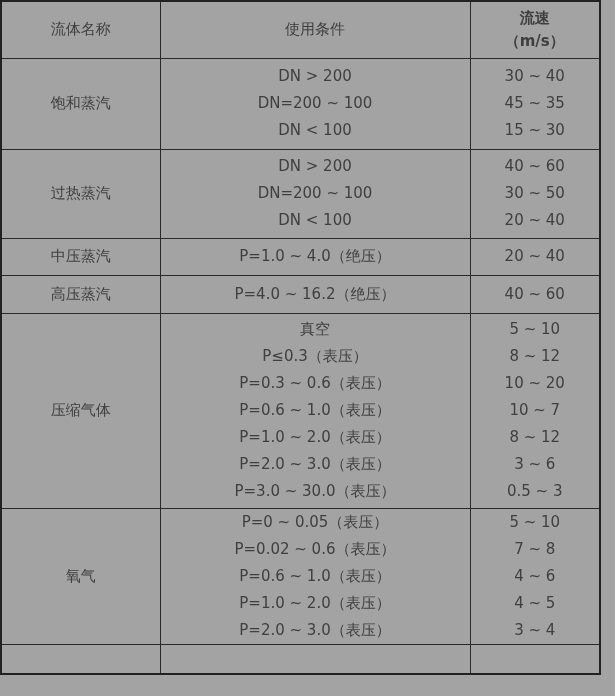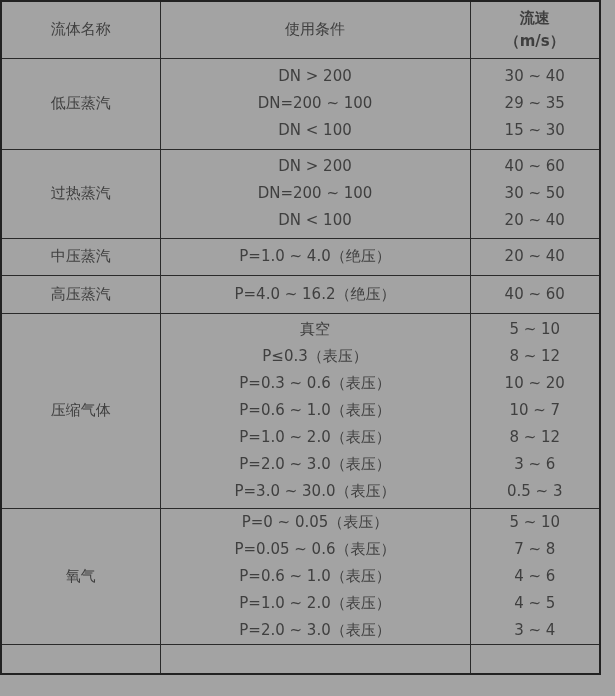--- a/index.html
+++ b/index.html
@@ -66,29 +66,29 @@
         <th>流体名称</th>
         <th>使用条件</th>
         <th>
           <div class="hline">流速</div>
           <div class="hline">（m/s）</div>
         </th>
       </tr>
     </thead>
     <tbody>
         <tr class="r0">
-          <td class="fluid-name">低压蒸汽</td>
+          <td class="fluid-name">饱和蒸汽</td>
           <td class="conditions">
             <div class="line">DN &gt; 200</div>
             <div class="line">DN=200 ~ 100</div>
             <div class="line">DN &lt; 100</div>
           </td>
           <td class="speeds">
             <div class="line">30 ~ 40</div>
-            <div class="line">29 ~ 35</div>
+            <div class="line">45 ~ 35</div>
             <div class="line">15 ~ 30</div>
           </td>
         </tr>
         <tr class="r1">
           <td class="fluid-name">过热蒸汽</td>
           <td class="conditions">
             <div class="line">DN &gt; 200</div>
             <div class="line">DN=200 ~ 100</div>
             <div class="line">DN &lt; 100</div>
           </td>
@@ -134,21 +134,21 @@
             <div class="line">10 ~ 7</div>
             <div class="line">8 ~ 12</div>
             <div class="line">3 ~ 6</div>
             <div class="line">0.5 ~ 3</div>
           </td>
         </tr>
         <tr class="r6">
           <td class="fluid-name">氧气</td>
           <td class="conditions">
             <div class="line">P=0 ~ 0.05（表压）</div>
-            <div class="line">P=0.05 ~ 0.6（表压）</div>
+            <div class="line">P=0.02 ~ 0.6（表压）</div>
             <div class="line">P=0.6 ~ 1.0（表压）</div>
             <div class="line">P=1.0 ~ 2.0（表压）</div>
             <div class="line">P=2.0 ~ 3.0（表压）</div>
           </td>
           <td class="speeds">
             <div class="line">5 ~ 10</div>
             <div class="line">7 ~ 8</div>
             <div class="line">4 ~ 6</div>
             <div class="line">4 ~ 5</div>
             <div class="line">3 ~ 4</div>

